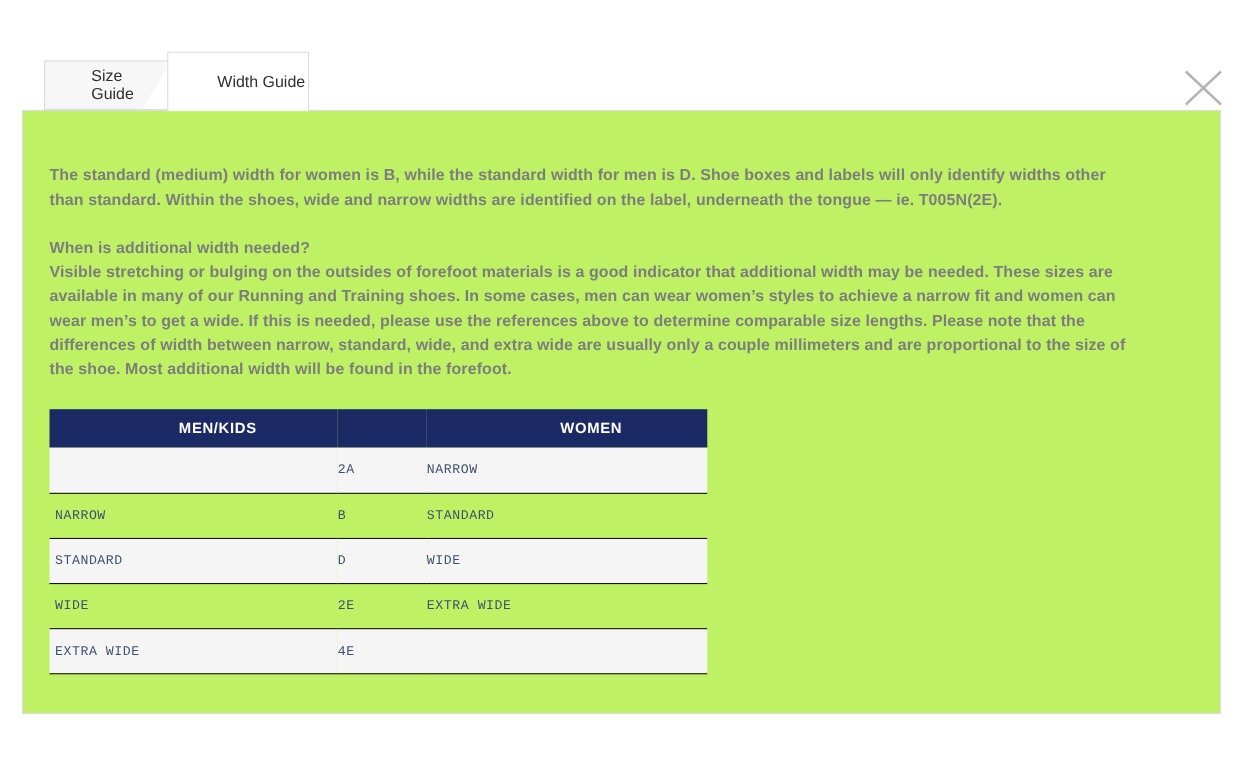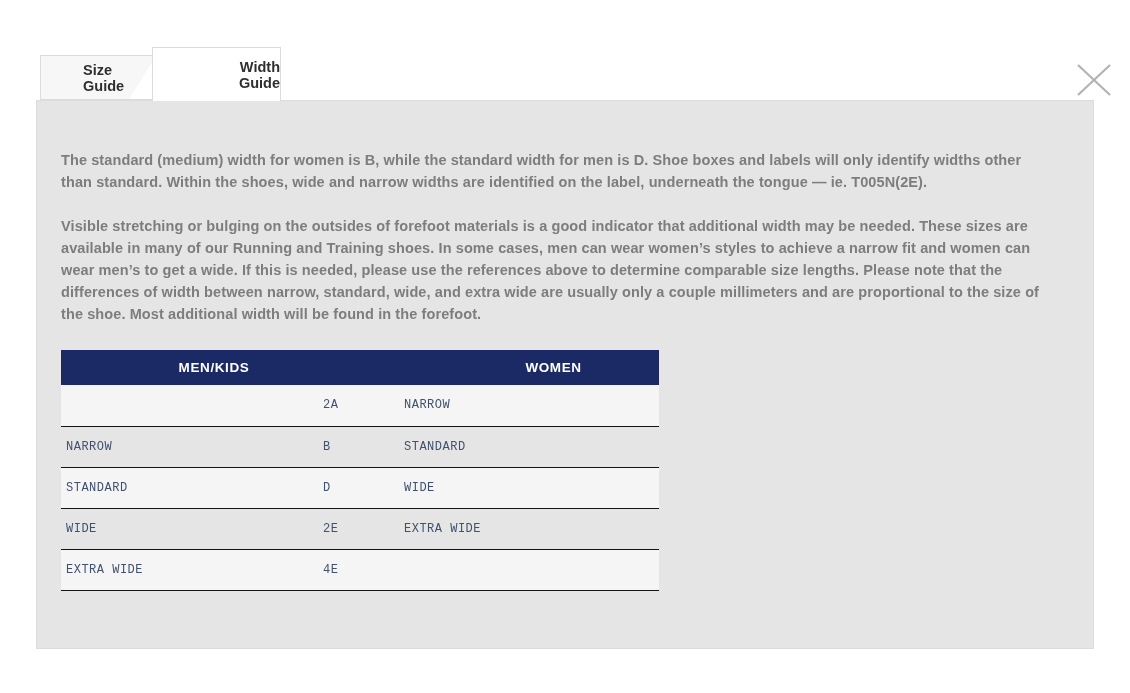--- a/index.html
+++ b/index.html
@@ -14,31 +14,31 @@
 
   
   .close-btn{position:absolute;top:12px;right:14px;width:44px;height:44px;
     display:flex;align-items:center;justify-content:center;cursor:pointer;background:none;border:none;}
   .close-btn svg{display:block;}
 
   
   .tabs{position:relative;z-index:3;display:flex;align-items:flex-end;
     margin:46px 0 0 40px;height:54px;}
   .tab{display:flex;align-items:center;justify-content:center;
-    font-size:14.5px;font-weight:bold;color:var(--tab-text);cursor:pointer;padding-left:42px;}
+    font-size:14.5px;font-weight:normal;color:var(--tab-text);cursor:pointer;padding-left:42px;}
   .tab-inactive{width:114px;height:45px;background:var(--tab-inactive-bg);
     border:1px solid var(--border);position:relative;z-index:1;}
   .tab-inactive::after{content:"";position:absolute;right:0;bottom:0;width:24px;height:38px;
     background:#fff;clip-path:polygon(100% 0,100% 100%,0 100%);}
   .tab-active{width:129px;height:54px;background:#fff;border:1px solid var(--border);
     border-bottom:none;margin-left:-2px;margin-bottom:-1px;position:relative;z-index:4;text-align:right;}
 
   
-  .panel{position:relative;z-index:1;margin:0 36px;height:549px;
-    border:1px solid var(--border);background:#e5e5e5;padding:48px 24px 0;}
+  .panel{position:relative;z-index:1;margin:0 20px;height:549px;
+    border:1px solid var(--border);background:#bef264;padding:48px 24px 0;}
   .copy{max-width:985px;font-size:14.5px;line-height:22px;font-weight:bold;
     color:var(--body-text);letter-spacing:.1px;}
   .copy.intro{margin-bottom:22px;}
 
   
   table.width-table{margin-top:25px;width:598px;border-collapse:collapse;table-layout:fixed;}
   .width-table col.c1{width:262px;} .width-table col.c2{width:81px;} .width-table col.c3{width:255px;}
   .width-table thead th{height:35px;background:var(--header-navy);color:#fff;
     font-size:13.5px;font-weight:bold;letter-spacing:.6px;text-align:center;padding-left:44px;}
   .width-table tbody tr{height:41px;border-bottom:1.5px solid var(--row-separator);}
@@ -67,20 +67,21 @@
     </div>
     <div class="tab tab-active">
       <span>Width Guide</span>
     </div>
   </div>
 
   <div class="panel">
 
     <p class="copy intro">The standard (medium) width for women is B, while the standard width for men is D. Shoe boxes and labels will only identify widths other than standard. Within the shoes, wide and narrow widths are identified on the label, underneath the tongue — ie. T005N(2E).</p>
 
+    <p class="copy">When is additional width needed?</p>
     <p class="copy">Visible stretching or bulging on the outsides of forefoot materials is a good indicator that additional width may be needed. These sizes are available in many of our Running and Training shoes. In some cases, men can wear women’s styles to achieve a narrow fit and women can wear men’s to get a wide. If this is needed, please use the references above to determine comparable size lengths. Please note that the differences of width between narrow, standard, wide, and extra wide are usually only a couple millimeters and are proportional to the size of the shoe. Most additional width will be found in the forefoot.</p>
 
     <table class="width-table">
       <colgroup>
           <col class="c1">
           <col class="c2">
           <col class="c3">
         </colgroup>
       <thead>
         <tr>

